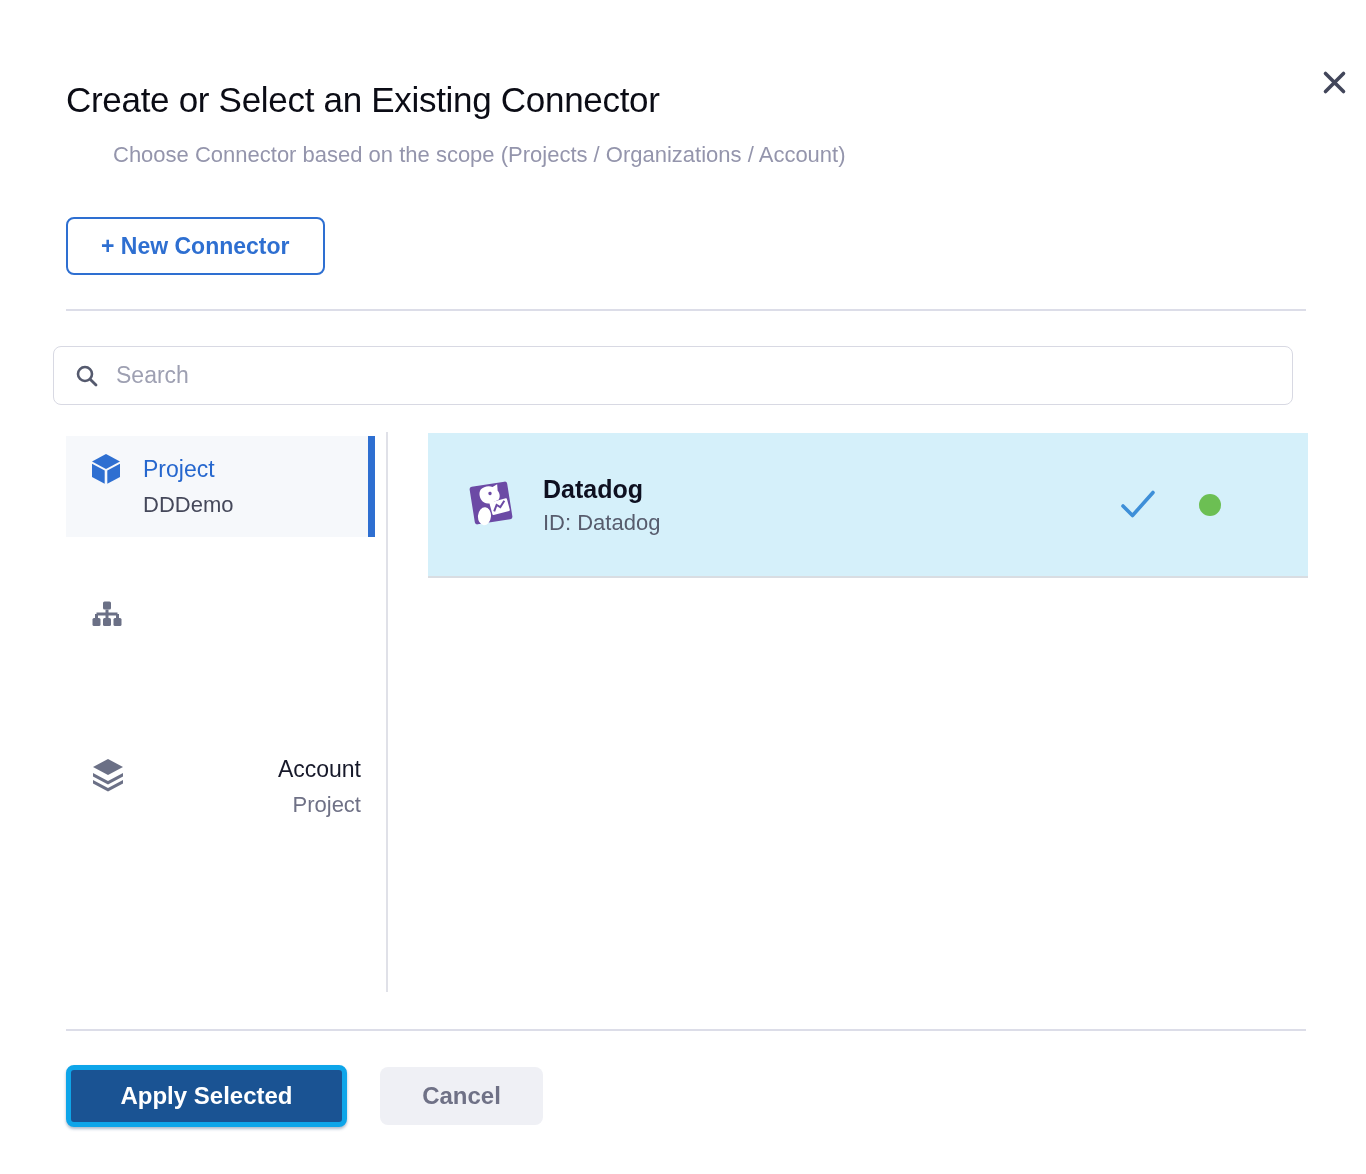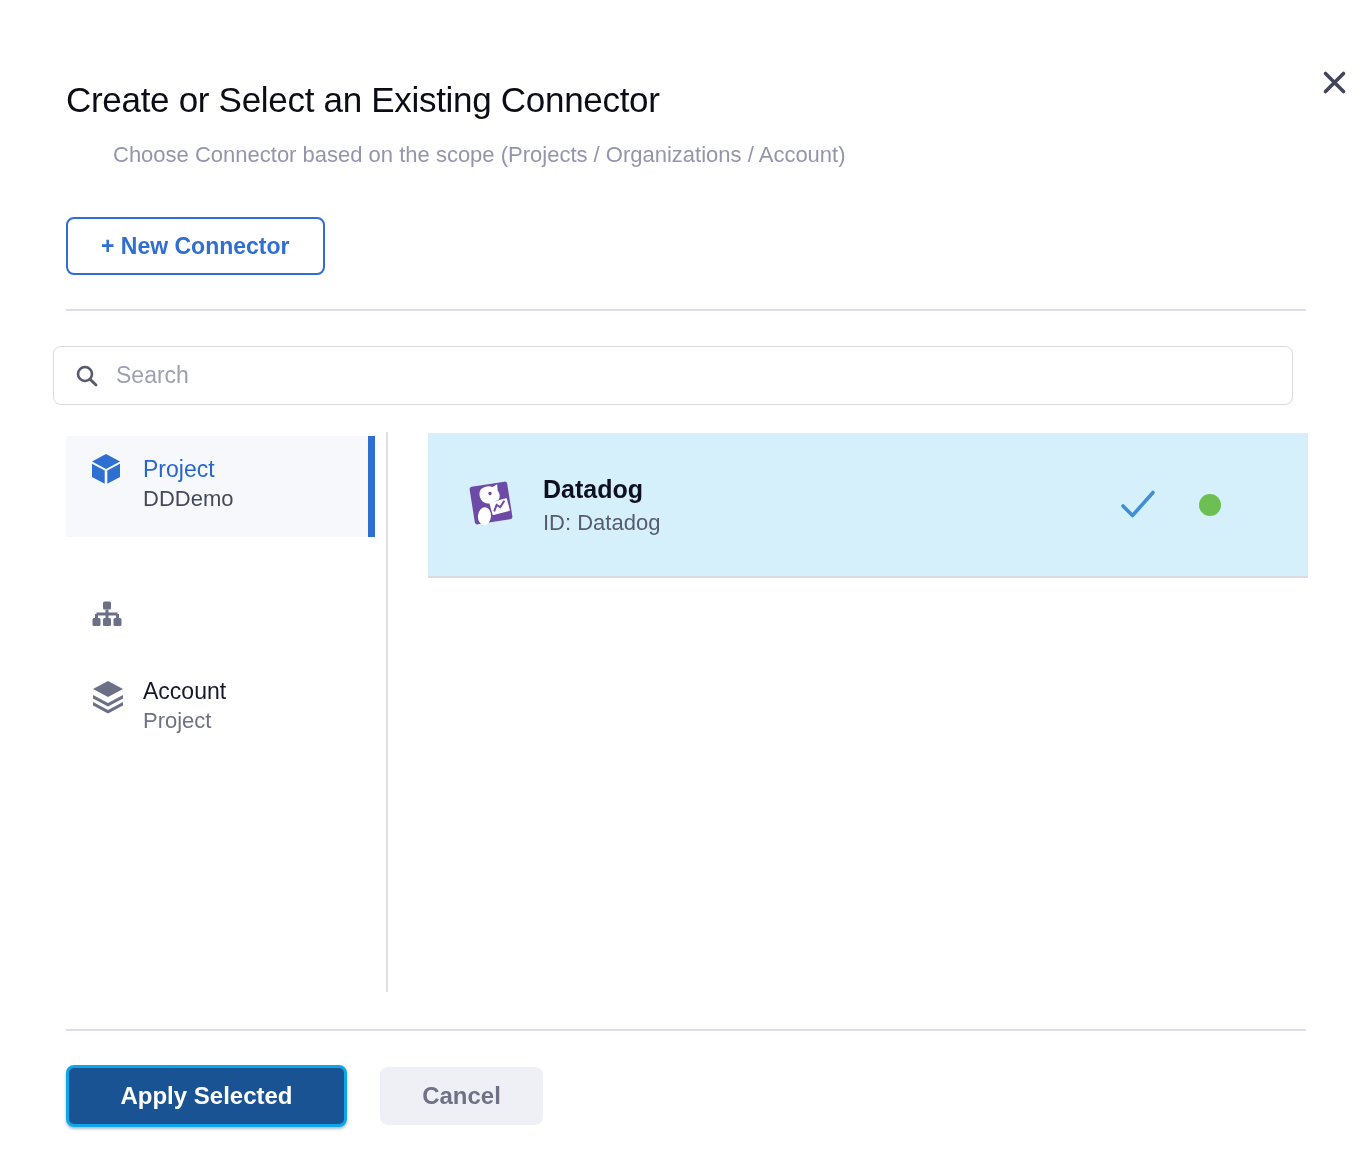--- a/index.html
+++ b/index.html
@@ -89,38 +89,38 @@
   
   .tab {
     position: absolute;
     left: 66px;
     width: 309px;
     cursor: pointer;
   }
   .tab-icon { position: absolute; left: 24px; }
   .tab-texts { position: absolute; left: 77px; top: 0; right: 14px; }
   .tab-label { font-size: 23px; color: #17192a; line-height: 32px; display: block; }
-  .tab-sub { font-size: 22px; color: #45485a; line-height: 28px; display: block; }
+  .tab-sub { font-size: 22px; color: #45485a; line-height: 28px; display: block; margin-top: 6px; }
   .tab-sub:empty { display: none; }
 
   .tab-project { top: 436px; height: 101px; background: #f6f8fb; }
   .tab-project .tab-icon { top: 17px; }
   .tab-project .tab-texts { top: 17px; }
   .tab-project .tab-label { color: #2667ce; }
   .tab-project .active-bar {
     position: absolute; right: 0; top: 0;
     width: 7px; height: 100%;
     background: #2e6fd1;
   }
 
   .tab-organization { top: 585px; height: 85px; }
   .tab-organization .tab-icon { top: 15px; }
   .tab-organization .tab-texts { top: 14px; }
 
-  .tab-account { top: 662px; height: 95px; }
+  .tab-account { top: 740px; height: 95px; text-align: right; }
   .tab-account .tab-icon { top: 17px; }
   .tab-account .tab-texts { top: 13px; }
   .tab-account .tab-sub { color: #6f7186; }
 
   .v-divider {
     position: absolute;
     left: 386px; top: 432px;
     width: 2px; height: 560px;
     background: #e0e1e8;
   }
@@ -150,21 +150,21 @@
   }
 
   
   .apply-btn {
     position: absolute;
     left: 66px; top: 1065px;
     height: 62px;
     min-width: 281px;
     padding: 0 24px;
     background: #1a5393;
-    border: 3px solid #0ea5e9;
+    border: 5px solid #0ea5e9;
     border-radius: 8px;
     color: #ffffff;
     font-family: inherit;
     font-size: 24px;
     font-weight: 700;
     cursor: pointer;
     box-shadow: 0 2px 3px rgba(16, 60, 110, 0.35);
   }
   .cancel-btn {
     position: absolute;

